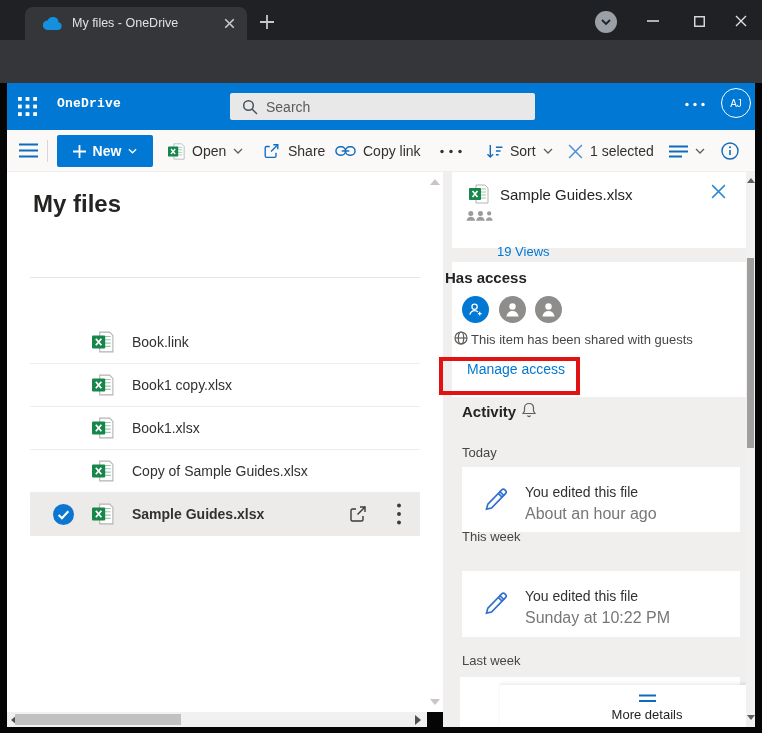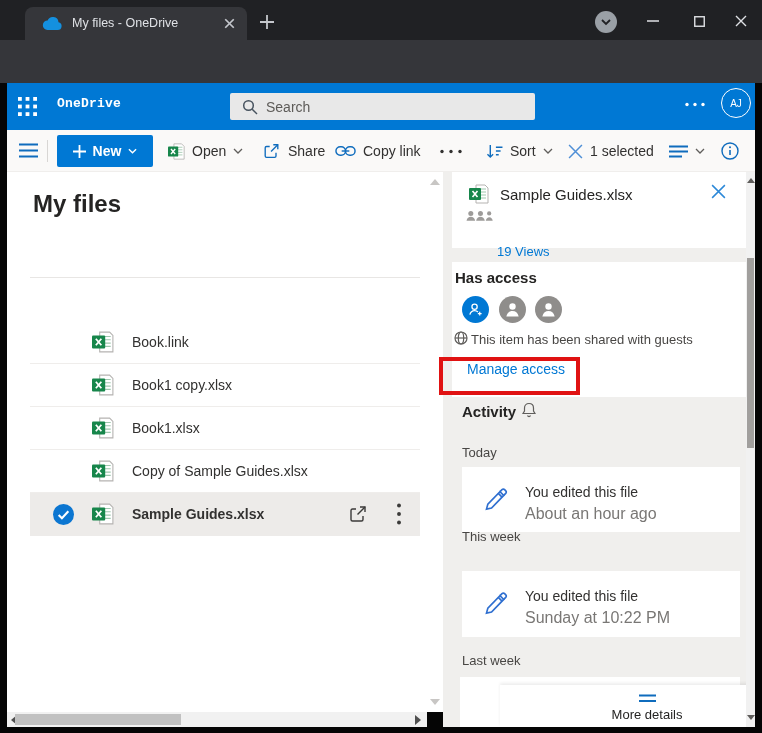--- a/index.html
+++ b/index.html
@@ -392,21 +392,21 @@
             <circle cx="15" cy="3.4" r="2.6"></circle>
             <path d="M10.5 11c.5-2.8 2.3-4.3 4.5-4.3s4 1.5 4.5 4.3z"></path>
             <circle cx="24" cy="3.4" r="2.2"></circle>
             <path d="M20.5 11c.4-2.4 1.9-3.7 3.7-3.7 1.8 0 3.1 1.3 3.5 3.7z"></path>
           </g>
         </svg>
       <span class="views-link">19 Views</span>
     </div>
 
     <div class="pcard" style="left:9px;top:90px;width:294px;height:135px"></div>
-    <div class="sec-title abs" style="left:12px;top:97px">Has access</div>
+    <div class="sec-title abs" style="left:2px;top:97px">Has access</div>
     <div class="avatar-circ avatar-blue" style="left:19px;top:124px">
       <svg width="15" height="15" viewBox="0 0 16 16">
           <circle cx="7" cy="5" r="2.8" fill="none" stroke="#fff" stroke-width="1.4"></circle>
           <path d="M2 13.5c.7-3 2.7-4.4 5-4.4 1.4 0 2.7.5 3.6 1.5" fill="none" stroke="#fff" stroke-width="1.4"></path>
           <path d="M12.5 10.5v4M10.5 12.5h4" stroke="#fff" stroke-width="1.3"></path>
         </svg>
     </div>
     <div class="avatar-circ avatar-gray" style="left:56px;top:124px">
       <svg width="17" height="17" viewBox="0 0 16 16">
           <circle cx="8" cy="5.2" r="3" fill="#fff"></circle>

